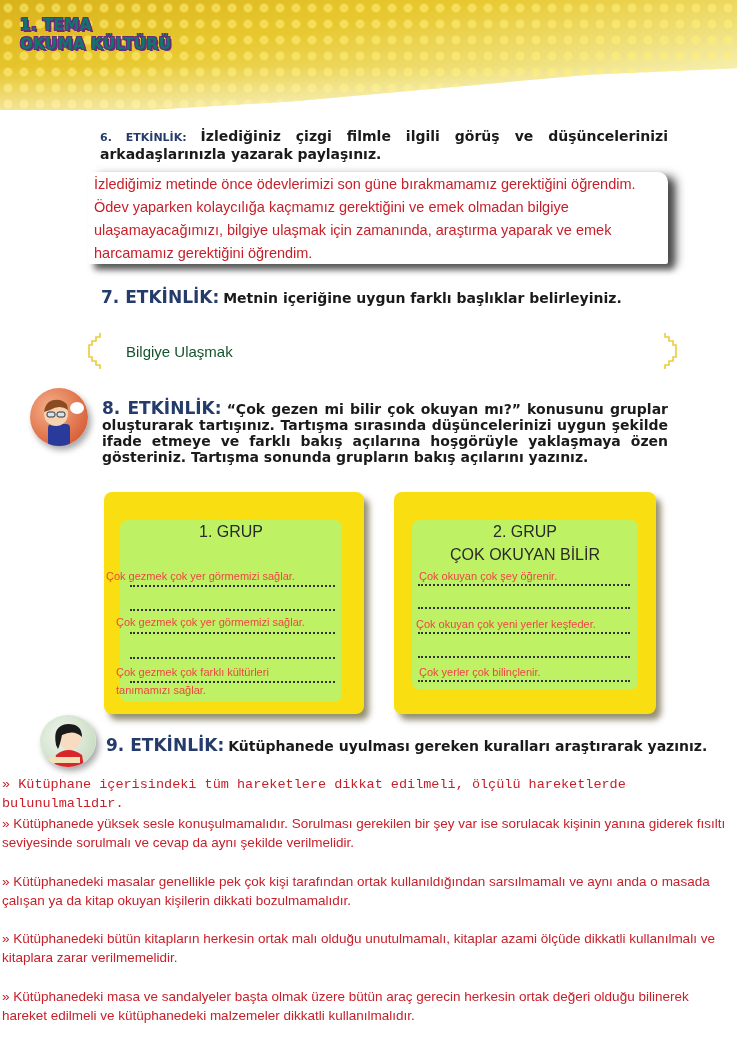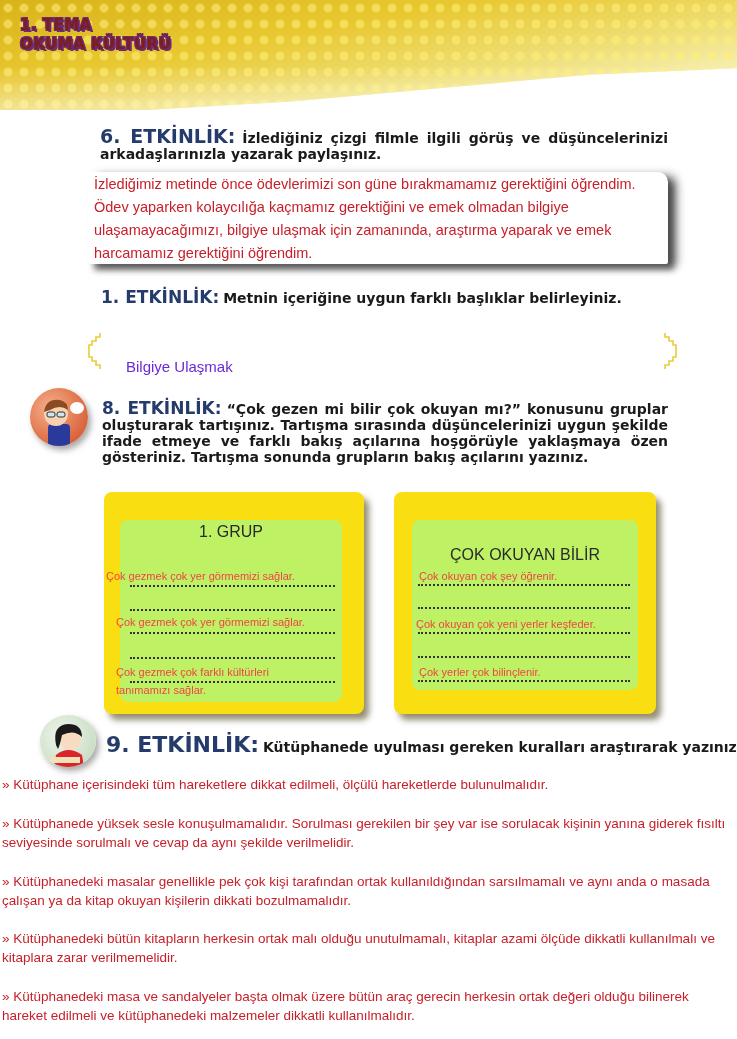--- a/index.html
+++ b/index.html
@@ -15,55 +15,55 @@
       clip-path: polygon(0 0, 100% 0, 100% 62%, 80% 68%, 60% 80%, 40% 92%, 20% 100%, 0 100%);
     }
     .banner-fade {
       position: absolute; left: 0; top: 0; width: 737px; height: 110px;
       background: linear-gradient(180deg, rgba(255,255,255,0) 0%, rgba(255,255,255,0) 60%, rgba(255,255,255,0.4) 100%);
       clip-path: polygon(0 0, 100% 0, 100% 62%, 80% 68%, 60% 80%, 40% 92%, 20% 100%, 0 100%);
     }
     .theme-title {
       position: absolute; left: 20px; top: 16px;
       font-family: "DejaVu Sans", sans-serif; font-weight: bold;
-      color: #7f1d1d; font-size: 15px; line-height: 19px; letter-spacing: 0.5px;
+      color: #0f766e; font-size: 15px; line-height: 19px; letter-spacing: 0.5px;
       text-shadow: -1px -1px 0 #6a2b7a, 1px -1px 0 #6a2b7a, -1px 1px 0 #6a2b7a, 1px 1px 0 #6a2b7a, 2px 2px 0 #6a2b7a;
     }
 
     .etk-label { color: #243b6b; font-weight: bold; font-family: "DejaVu Sans", sans-serif; }
     .instr { font-family: "DejaVu Sans", sans-serif; font-weight: bold; color: #1a1a1a; }
 
     
     .act6-head {
       position: absolute; left: 100px; top: 128px; width: 568px;
       font-size: 14px; line-height: 16px; text-align: justify;
     }
-    .act6-head .etk-label { font-size: 19px; }
+    .act6-head .etk-label { font-size: 11px; }
     .paper {
       position: absolute; left: 88px; top: 172px; width: 580px; height: 92px;
       background: #ffffff;
       box-shadow: 6px 6px 6px rgba(0,0,0,0.55), 10px 2px 8px rgba(0,0,0,0.35);
       border-radius: 2px 10px 2px 2px;
     }
     .answer6 {
       position: absolute; left: 94px; top: 173px; width: 570px;
       color: #c8202a; font-size: 14.5px; line-height: 23px;
       font-family: "Liberation Sans Narrow", "Liberation Sans", sans-serif;
     }
 
     
     .act7-head {
       position: absolute; left: 101px; top: 288px; width: 580px;
       font-size: 14px; line-height: 18px;
     }
     .act7-head .etk-label { font-size: 17px; }
     .ornament { position: absolute; width: 20px; height: 40px; }
     .answer7 {
-      position: absolute; left: 126px; top: 358px;
-      color: #6d28d9; font-size: 15px; line-height: 18px;
+      position: absolute; left: 126px; top: 343px;
+      color: #14532d; font-size: 15px; line-height: 18px;
     }
 
     
     .avatar {
       position: absolute; border-radius: 50%;
       box-shadow: 3px 4px 6px rgba(0,0,0,0.35);
       overflow: hidden;
     }
     .avatar-boy { left: 30px; top: 388px; width: 58px; height: 58px;
       background: radial-gradient(circle at 35% 35%, #f6b08a, #d8623a 75%); }
@@ -92,21 +92,21 @@
     .group-ans {
       position: absolute; color: #ef4444; font-size: 11px; line-height: 15px;
       white-space: nowrap;
     }
 
     
     .act9-head {
       position: absolute; left: 106px; top: 736px; width: 600px;
       font-size: 14px; line-height: 18px; white-space: nowrap;
     }
-    .act9-head .etk-label { font-size: 22px; text-align: center; }
+    .act9-head .etk-label { font-size: 17px; text-align: center; }
     .rule {
       position: absolute; left: 2px; width: 730px;
       color: #c8202a; font-size: 13.5px; line-height: 19px;
     }
   </style>
 </head>
 <body>
 
 <div class="banner"></div>
 <div class="banner-fade"></div>
@@ -116,21 +116,21 @@
 </div>
 
 <div class="act6-head">
   <span class="etk-label">6. ETKİNLİK:</span>
   <span class="instr">İzlediğiniz çizgi filmle ilgili görüş ve düşüncelerinizi arkadaşlarınızla yazarak paylaşınız.</span>
 </div>
 <div class="paper"></div>
 <div class="answer6">İzlediğimiz metinde önce ödevlerimizi son güne bırakmamamız gerektiğini öğrendim. Ödev yaparken kolaycılığa kaçmamız gerektiğini ve emek olmadan bilgiye ulaşamayacağımızı, bilgiye ulaşmak için zamanında, araştırma yaparak ve emek harcamamız gerektiğini öğrendim.</div>
 
 <div class="act7-head">
-  <span class="etk-label">1. ETKİNLİK:</span>
+  <span class="etk-label">7. ETKİNLİK:</span>
   <span class="instr">Metnin içeriğine uygun farklı başlıklar belirleyiniz.</span>
 </div>
 <svg class="ornament" style="left:86px; top:331px;" viewBox="0 0 20 40">
   <path d="M14 2 V6 H10 V10 H6 V14 H3 V26 H6 V30 H10 V34 H14 V38 M10 6 H13 M10 34 H13" fill="none" stroke="#eccb3a" stroke-width="1.6"></path>
 </svg>
 <div class="answer7">Bilgiye Ulaşmak</div>
 <svg class="ornament" style="left:659px; top:331px;" viewBox="0 0 20 40">
   <path d="M6 2 V6 H10 V10 H14 V14 H17 V26 H14 V30 H10 V34 H6 V38 M10 6 H7 M10 34 H7" fill="none" stroke="#eccb3a" stroke-width="1.6"></path>
 </svg>
 
@@ -159,20 +159,21 @@
     <div class="dotline" style="left:10px; top:161px; width:205px;"></div>
   </div>
 </div>
 <div class="group-ans" style="left:106px; top:569px;">Çok gezmek çok yer görmemizi sağlar.</div>
 <div class="group-ans" style="left:116px; top:615px;">Çok gezmek çok yer görmemizi sağlar.</div>
 <div class="group-ans" style="left:116px; top:665px;">Çok gezmek çok farklı kültürleri</div>
 <div class="group-ans" style="left:116px; top:683px;">tanımamızı sağlar.</div>
 
 <div class="group-card" style="left:394px; top:492px; width:262px; height:222px;">
   <div class="group-inner" style="left:18px; top:28px; width:226px; height:170px;">
+    <div class="group-title" style="top:0px;">2. GRUP</div>
     <div class="group-title" style="top:23px;">ÇOK OKUYAN BİLİR</div>
     <div class="dotline" style="left:6px; top:64px; width:212px;"></div>
     <div class="dotline" style="left:6px; top:87px; width:212px;"></div>
     <div class="dotline" style="left:6px; top:112px; width:212px;"></div>
     <div class="dotline" style="left:6px; top:136px; width:212px;"></div>
     <div class="dotline" style="left:6px; top:160px; width:212px;"></div>
   </div>
 </div>
 <div class="group-ans" style="left:419px; top:569px;">Çok okuyan çok şey öğrenir.</div>
 <div class="group-ans" style="left:416px; top:617px;">Çok okuyan çok yeni yerler keşfeder.</div>
@@ -184,17 +185,17 @@
     <circle cx="30" cy="24" r="11" fill="#f8dcc2"></circle>
     <path d="M16 30 Q12 10 28 9 Q42 9 42 22 Q34 14 22 20 Q20 30 18 34 Z" fill="#1a1a1a"></path>
     <rect x="10" y="42" width="30" height="6" fill="#f1e2b8"></rect>
   </svg>
 </div>
 <div class="act9-head">
   <span class="etk-label">9. ETKİNLİK:</span>
   <span class="instr">Kütüphanede uyulması gereken kuralları araştırarak yazınız.</span>
 </div>
 
-<div class="rule" style="top:775px;">» Kütüphane içerisindeki tüm hareketlere dikkat edilmeli, ölçülü hareketlerde bulunulmalıdır.</div>
+<div class="rule" style="top:775px;font-family:Liberation Mono, monospace;">» Kütüphane içerisindeki tüm hareketlere dikkat edilmeli, ölçülü hareketlerde bulunulmalıdır.</div>
 <div class="rule" style="top:814px;">» Kütüphanede yüksek sesle konuşulmamalıdır. Sorulması gerekilen bir şey var ise sorulacak kişinin yanına giderek fısıltı seviyesinde sorulmalı ve cevap da aynı şekilde verilmelidir.</div>
 <div class="rule" style="top:872px;">» Kütüphanedeki masalar genellikle pek çok kişi tarafından ortak kullanıldığından sarsılmamalı ve aynı anda o masada çalışan ya da kitap okuyan kişilerin dikkati bozulmamalıdır.</div>
 <div class="rule" style="top:929px;">» Kütüphanedeki bütün kitapların herkesin ortak malı olduğu unutulmamalı, kitaplar azami ölçüde dikkatli kullanılmalı ve kitaplara zarar verilmemelidir.</div>
 <div class="rule" style="top:987px;">» Kütüphanedeki masa ve sandalyeler başta olmak üzere bütün araç gerecin herkesin ortak değeri olduğu bilinerek hareket edilmeli ve kütüphanedeki malzemeler dikkatli kullanılmalıdır.</div>
 
 </body></html>

